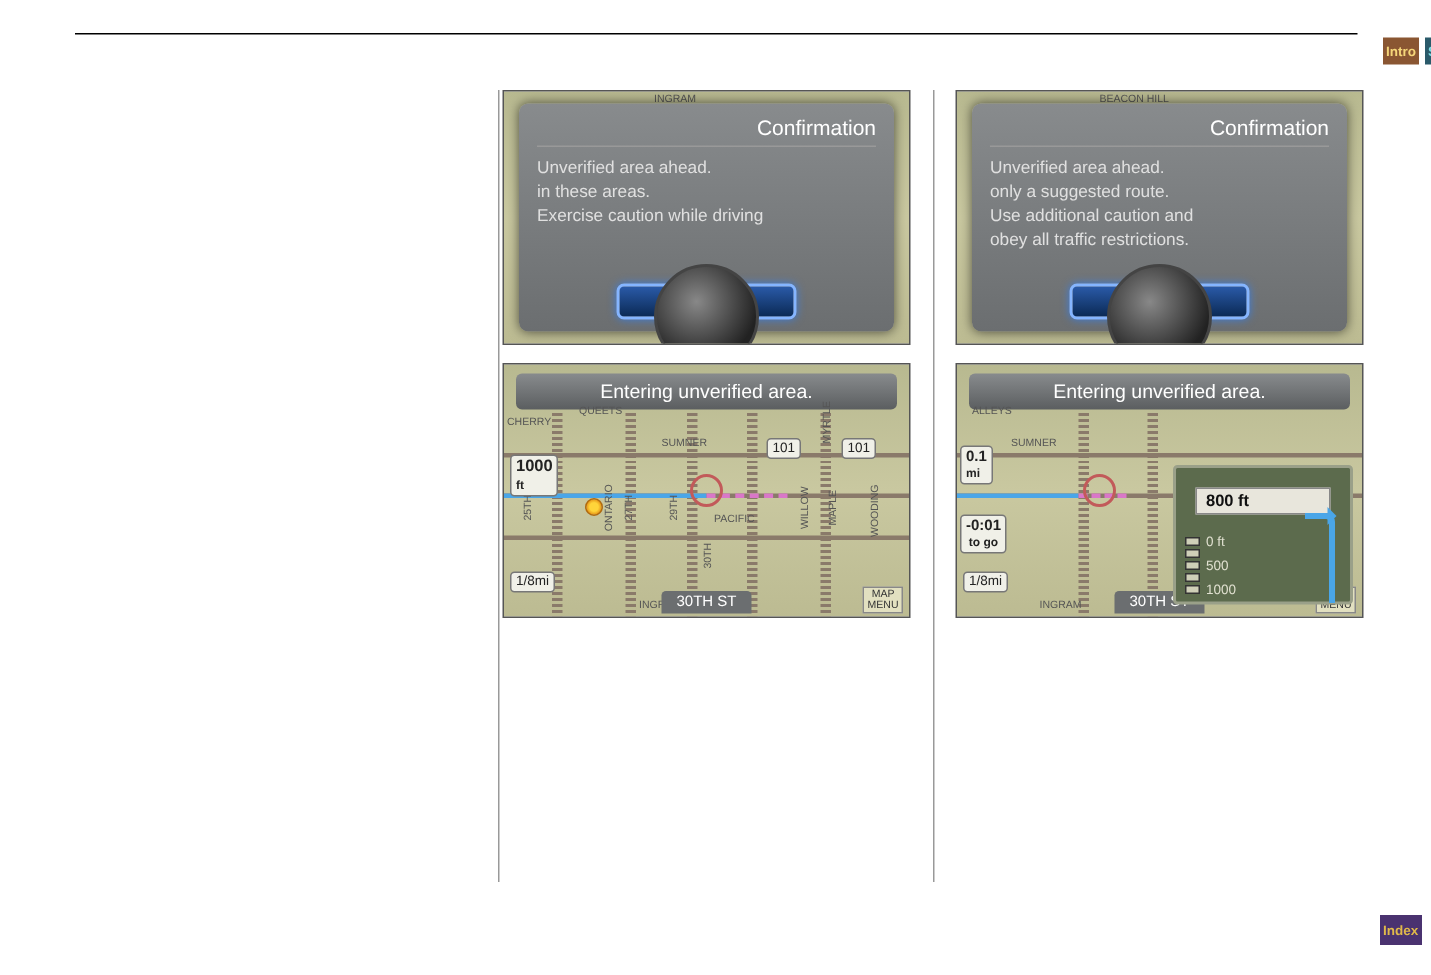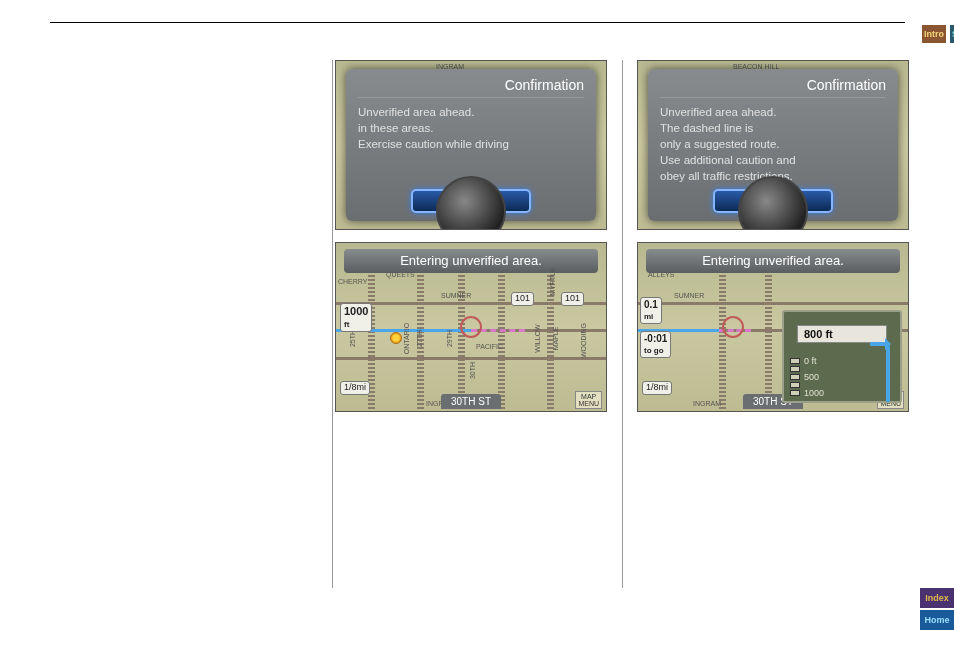--- a/index.html
+++ b/index.html
@@ -271,22 +271,21 @@
     display: flex;
     flex-direction: row;
     gap: 4px;
   }
   .sidetabs-bottom {
     position: absolute;
     right: 0;
     bottom: 20px;
     width: 34px;
     display: flex;
-    flex-direction: column;
-    gap: 2px;
+    gap: 16px;
   }
   .tab {
     font-size: 9px;
     font-weight: bold;
     color: #fff;
     text-align: center;
     padding: 4px 2px;
     cursor: pointer;
   }
   .tab-intro { background: #8a5632; color: #f5d67a; }
@@ -367,21 +366,20 @@
   </div>
 
   <div class="col">
 
     <div class="nav-screen">
       <div class="map-text" style="top:2px; left:95px; font-size:7px;">BEACON HILL</div>
       <div class="dialog-box">
         <div class="dialog-title">Confirmation</div>
         <div class="dialog-body">
           <div>Unverified area ahead.</div>
-          <div>The dashed line is</div>
           <div>only a suggested route.</div>
           <div>Use additional caution and</div>
           <div>obey all traffic restrictions.</div>
         </div>
         <div class="ok-btn">OK</div>
         <div class="dial"></div>
       </div>
     </div>
 
     <div class="nav-screen">
@@ -397,21 +395,21 @@
 
         <div class="map-text" style="top:-4px; left:10px;">ALLEYS</div>
         <div class="map-text" style="top:17px; left:36px;">SUMNER</div>
         <div class="map-text" style="bottom:4px; left:55px;">INGRAM</div>
         <div class="map-text" style="bottom:4px; right:18px;">1ST</div>
 
         <div class="pill" style="top:22px; left:2px; font-size:10px; font-weight:bold;">
           <span>0.1</span><br>
           <span style="font-size:8px;">mi</span>
         </div>
-        <div class="pill" style="top:56px; left:2px; font-size:10px; font-weight:bold;">
+        <div class="pill" style="top:68px; left:2px; font-size:10px; font-weight:bold;text-align:center;">
           <span>-0:01</span><br>
           <span style="font-size:8px;">to go</span>
         </div>
         <div class="pill" style="bottom:16px; left:4px;">1/8mi</div>
         <div class="street-label">30TH ST</div>
         <div class="mapmenu">
           <span>MAP</span><br>
           <span>MENU</span>
         </div>
 

